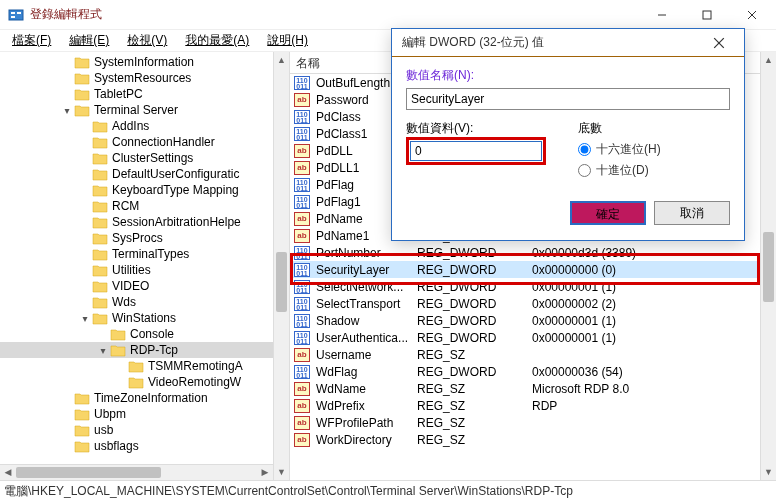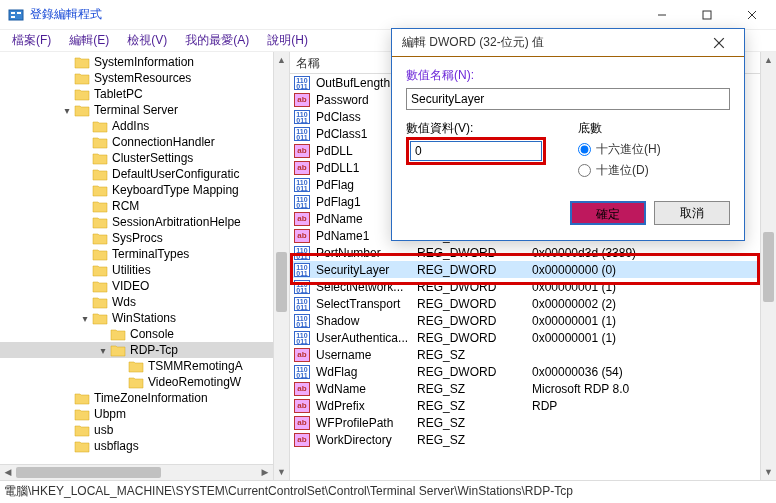--- a/index.html
+++ b/index.html
@@ -1,26 +1,26 @@
 <!DOCTYPE html>
 <html><head>
 <meta charset="utf-8">
 <style>
 * { box-sizing: border-box; margin: 0; padding: 0; font-family: "Microsoft JhengHei", "Segoe UI", sans-serif; font-size: 12px; }
 body { width: 776px; height: 503px; background: #fff; overflow: hidden; position: relative; }
 
 .titlebar { height: 30px; display: flex; align-items: center; padding: 0 2px; background: #fff; border-bottom: 1px solid #eee; }
 .titlebar .appicon { width: 16px; height: 16px; margin: 0 6px; display: inline-block; }
-.titlebar .title { flex: 1; font-size: 12px; color: #1d4ed8; }
+.titlebar .title { flex: 1; font-size: 12px; color: #7f1d1d; }
 .winbtns { display: flex; }
 .winbtn { width: 45px; height: 28px; display: flex; align-items: center; justify-content: center; color: #333; }
 .winbtn svg { width: 10px; height: 10px; }
 
 .menubar { height: 22px; display: flex; align-items: center; padding: 0 4px; gap: 2px; border-bottom: 1px solid #eee; }
-.menuitem { padding: 3px 8px; color: #4c1d95; }
+.menuitem { padding: 3px 8px; color: #000000; text-decoration: underline; }
 
 .workspace { display: flex; height: 428px; }
 .tree-pane { width: 290px; border-right: 1px solid #ddd; overflow: hidden; position: relative; background: #fff; }
 .tree { padding: 2px 0; overflow: hidden; }
 .tree-row { display: flex; align-items: center; height: 16px; padding-left: 4px; white-space: nowrap; }
 .tree-row .twisty { width: 14px; display: inline-flex; justify-content: center; color: #555; font-size: 10px; }
 .tree-row .folder { width: 16px; height: 14px; margin-right: 4px; display: inline-block; }
 .tree-row .label { color: #000; }
 .tree-row.sel { background: #d9d9d9; }
 .ind1 { padding-left: 60px; } .ind2 { padding-left: 78px; } .ind3 { padding-left: 96px; }
@@ -62,21 +62,21 @@
 .scroll-track { position: absolute; right: 0; top: 0; bottom: 0; width: 16px; background: #f0f0f0; border-left: 1px solid #ddd; }
 .scroll-thumb { position: absolute; left: 2px; right: 2px; background: #c1c1c1; border-radius: 2px; }
 .scroll-arrow { height: 16px; display: flex; align-items: center; justify-content: center; color: #666; font-size: 9px; }
 .scroll-h { position: absolute; left: 0; right: 16px; bottom: 0; height: 16px; background: #f0f0f0; border-top: 1px solid #ddd; display: flex; }
 .scroll-h .arrow { width: 16px; text-align: center; line-height: 14px; color: #666; font-size: 9px; }
 .scroll-h .track { flex: 1; position: relative; }
 .scroll-h .thumb { position: absolute; top: 2px; bottom: 2px; background: #c1c1c1; border-radius: 2px; }
 
 
 .folder-svg { fill: #f8d568; stroke: #d4a716; stroke-width: .5; }
-.ab-icon { border: 1px solid #b33; color: #b33; font-size: 8px; font-weight: bold; text-align: center; line-height: 12px; background: #f0abfc; }
+.ab-icon { border: 1px solid #b33; color: #b33; font-size: 8px; font-weight: bold; text-align: center; line-height: 12px; background: #fef9c3; }
 .dw-icon { border: 1px solid #36c; color: #36c; font-size: 7px; font-weight: bold; text-align: center; line-height: 6px; padding-top: 1px; background: #fff; }
 </style>
 </head>
 <body>
 
 <div class="titlebar">
   <span class="appicon">
     <svg viewBox="0 0 16 16">
         <rect x="1" y="3" width="14" height="10" fill="#3a84d1" stroke="#1a5aa1"></rect>
         <rect x="3" y="5" width="4" height="2" fill="#fff"></rect>

